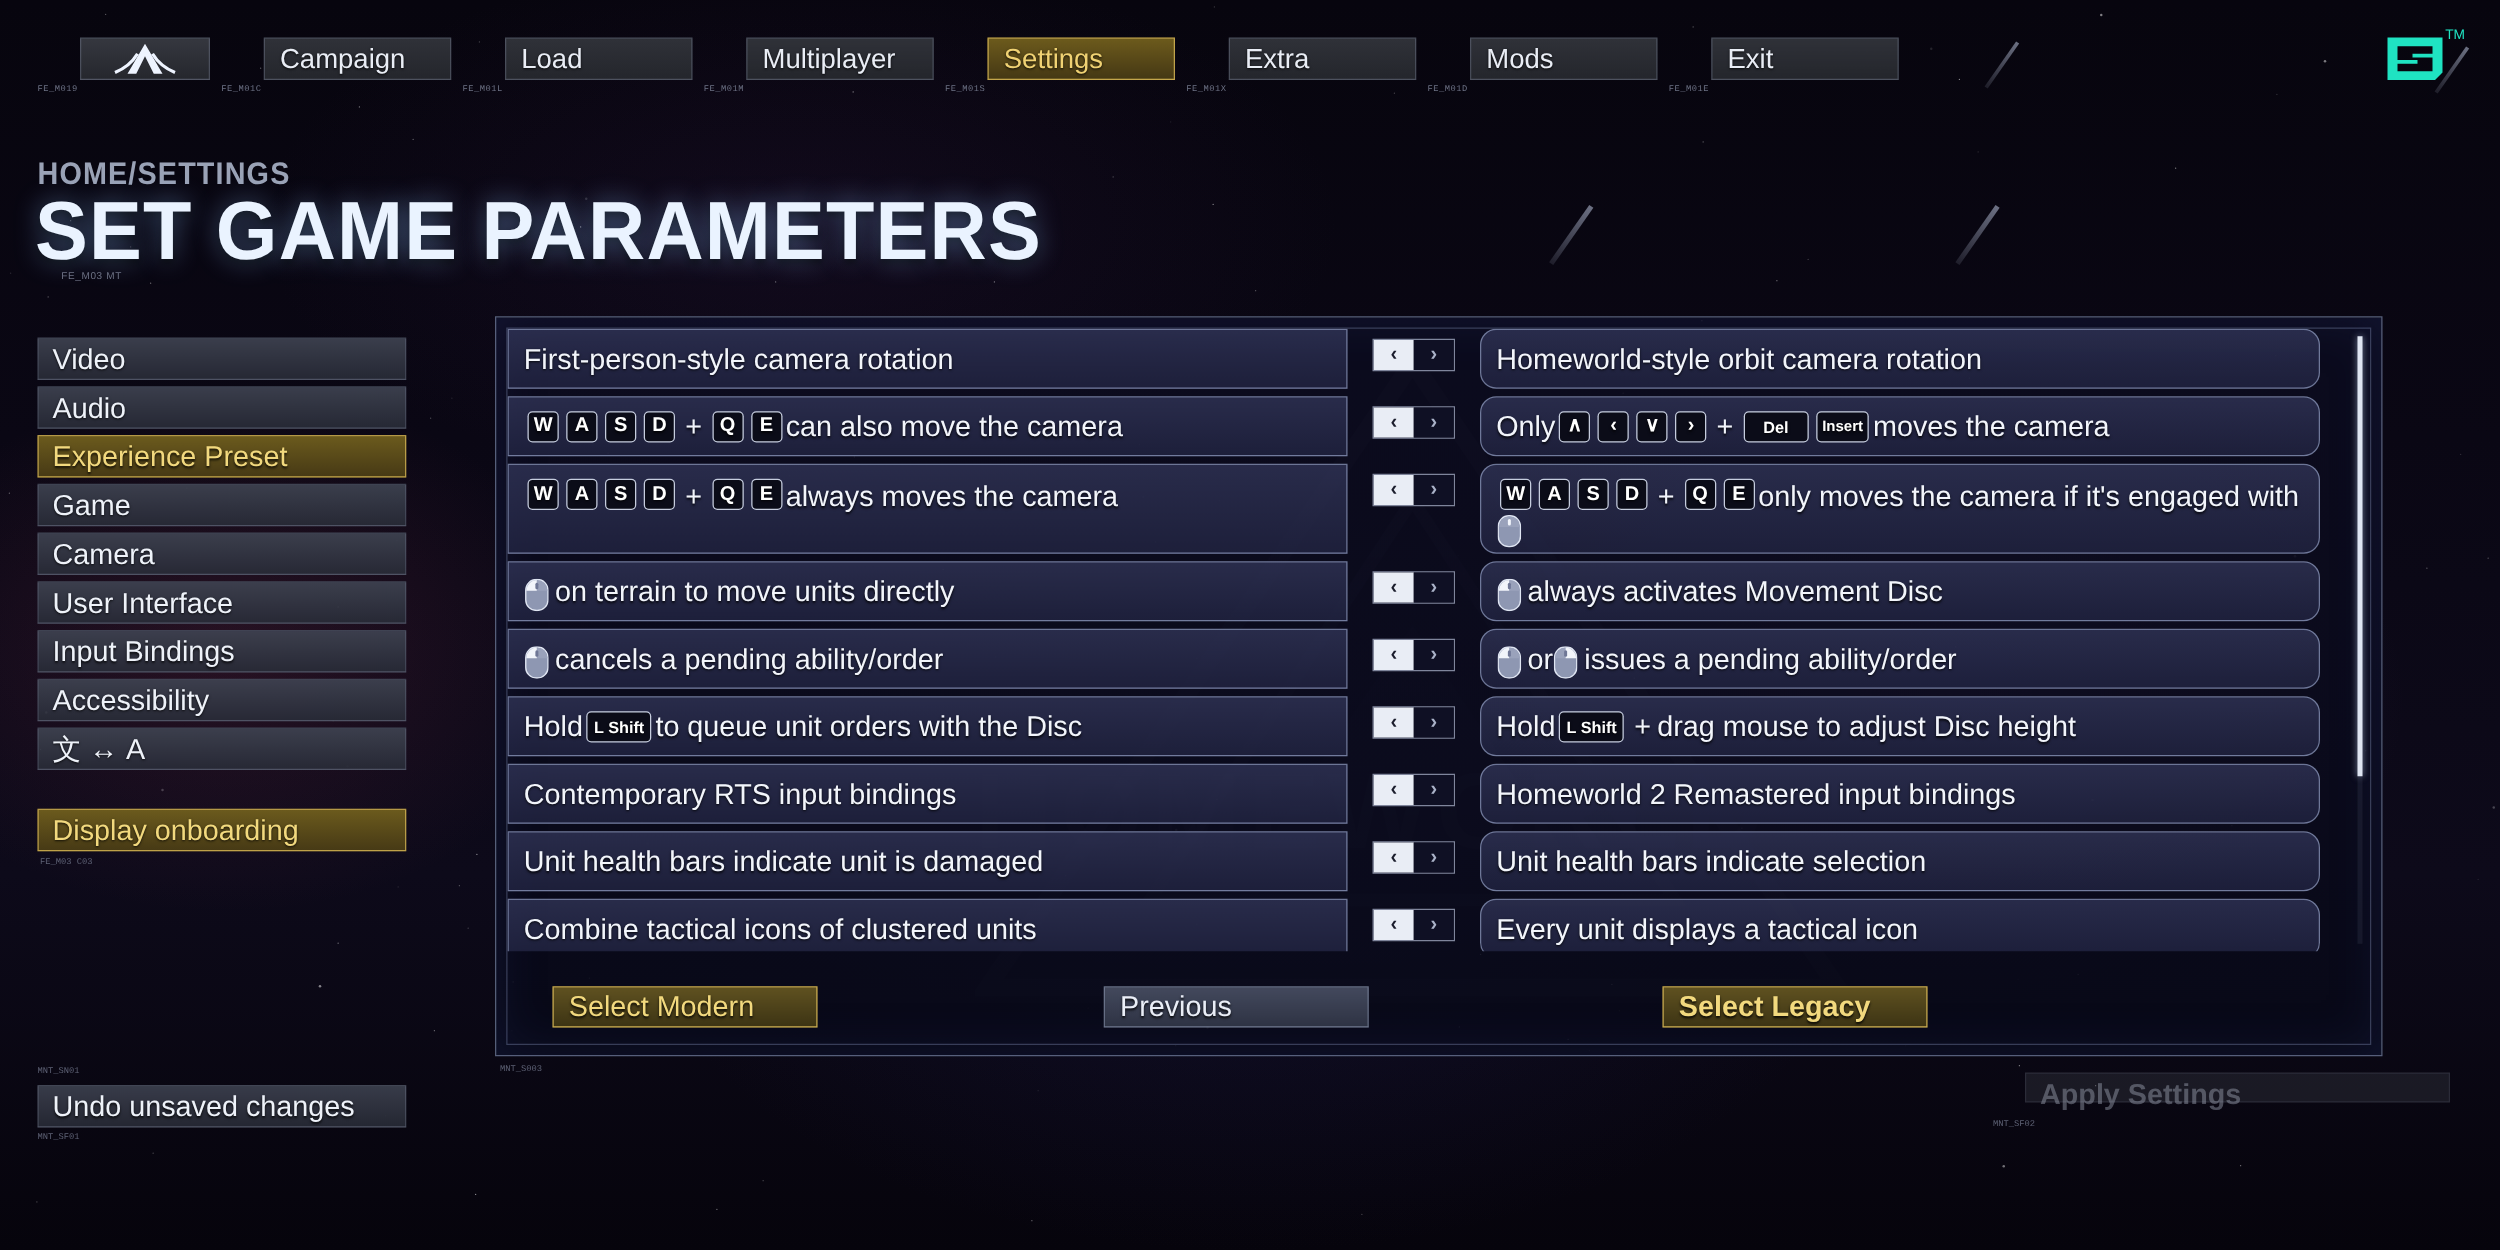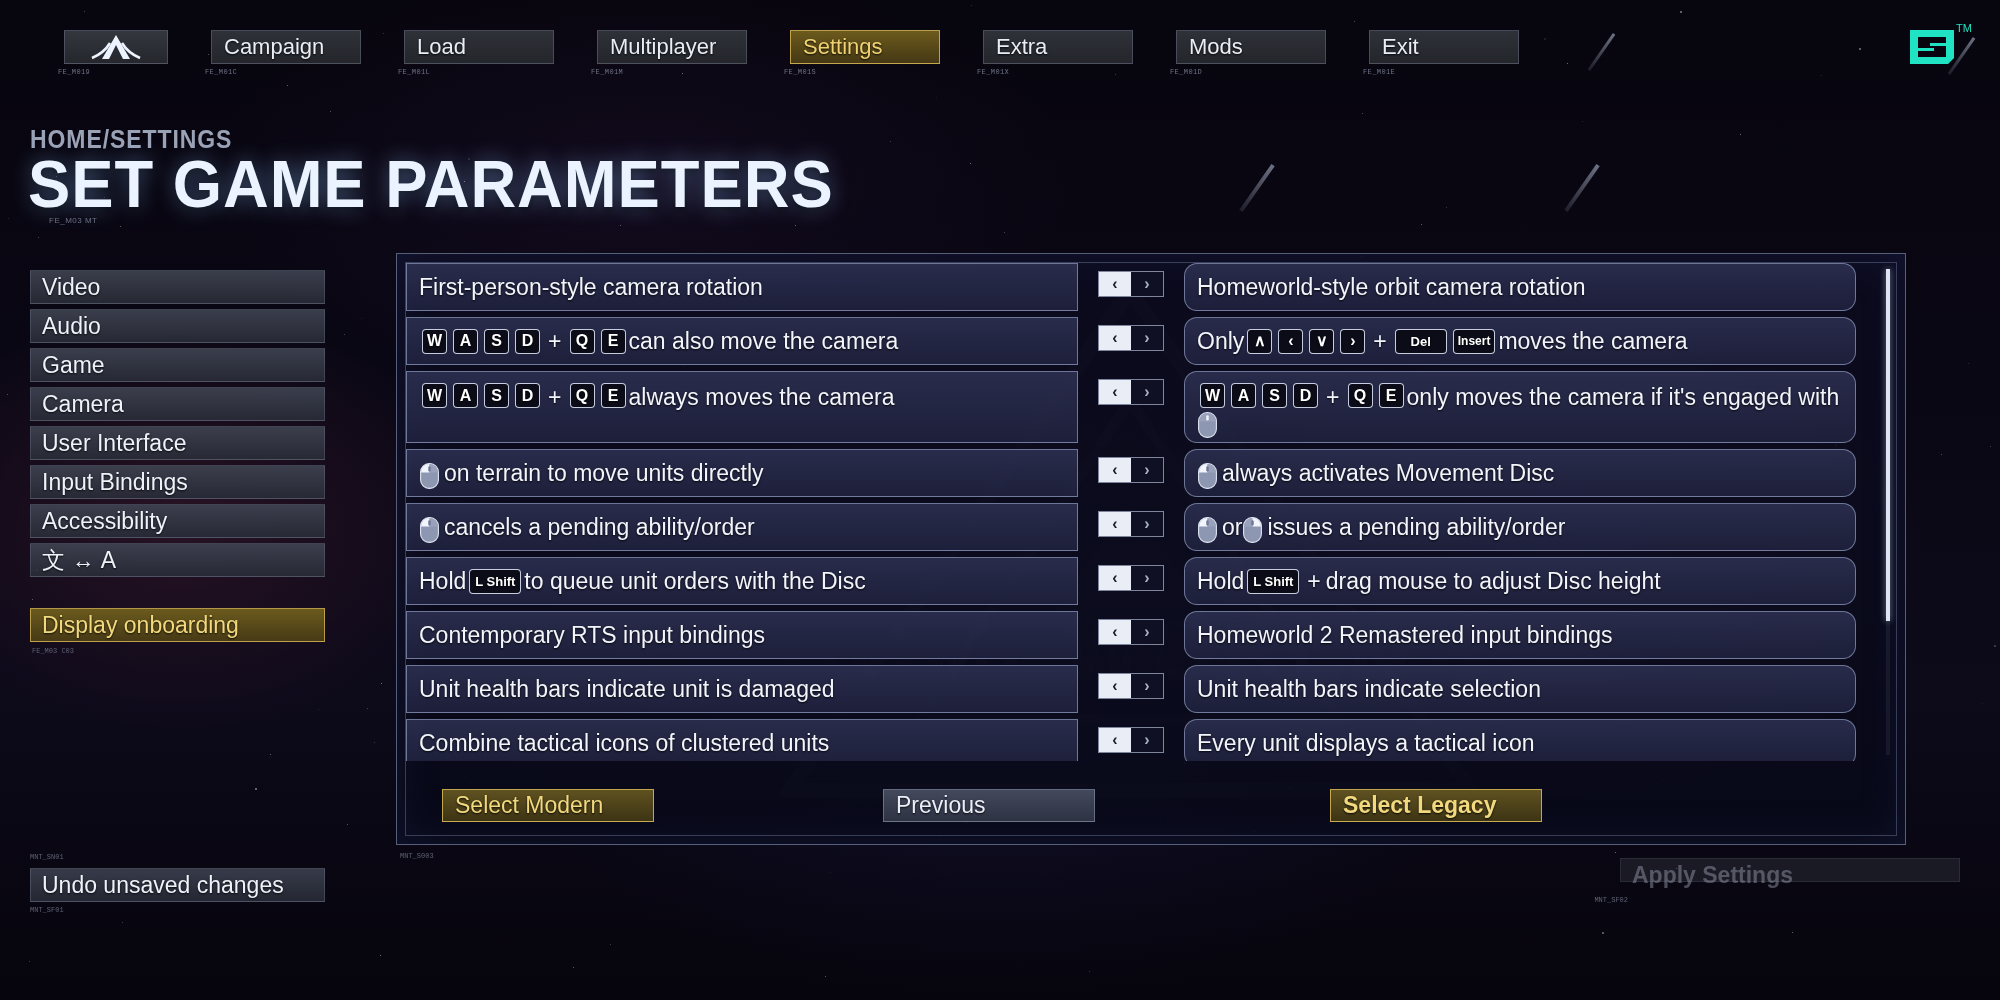--- a/index.html
+++ b/index.html
@@ -51,21 +51,21 @@
   }
   .navbtn.logo { min-width:104px; background:linear-gradient(180deg,#35373f,#25272d); }
   .navbtn.active {
     background: linear-gradient(180deg,#6c5a1c,#453814);
     border-color: rgba(226,192,92,.75);
     color: #f0d273;
   }
   .navcode {
     position:absolute; left:2px; top:38px;
     font-size:7px; color:#6d7285; letter-spacing:.4px;
-    font-family:"Liberation Mono", monospace; white-space:nowrap;margin-left:28px;
+    font-family:"Liberation Mono", monospace; white-space:nowrap;
   }
   .nav-item { position:relative;padding-left:36px; }
   .hw-logo { width:52px; height:26px; display:block; margin:3px auto 0; }
 
   
   #slogo { position:absolute; right:40px; top:24px; width:56px; height:46px; }
   #slogo .tm { position:absolute; right:-12px; top:-2px; font-size:11px; color:#1fe3c2; }
 
   
   .slash { position:absolute; background:linear-gradient(180deg,rgba(190,200,225,.55),rgba(190,200,225,.12));
@@ -413,20 +413,21 @@
     <span class="tm">TM</span>
   </div>
 
   <div id="breadcrumb">HOME/SETTINGS</div>
   <div id="pagetitle">SET GAME PARAMETERS</div>
   <div id="titlecode">FE_M03 MT</div>
 
   <div id="sidebar">
     <div class="side-item">Video</div>
     <div class="side-item">Audio</div>
+    <div class="side-item active">Experience Preset</div>
     <div class="side-item">Game</div>
     <div class="side-item">Camera</div>
     <div class="side-item">User Interface</div>
     <div class="side-item">Input Bindings</div>
     <div class="side-item">Accessibility</div>
     <div class="side-item">文 ↔ A</div>
     <div class="gap"></div>
     <div class="side-item active">Display onboarding</div>
     <div class="sidecode" style="position:relative; top:0; left:2px;">FE_M03 C03</div>
   </div>

